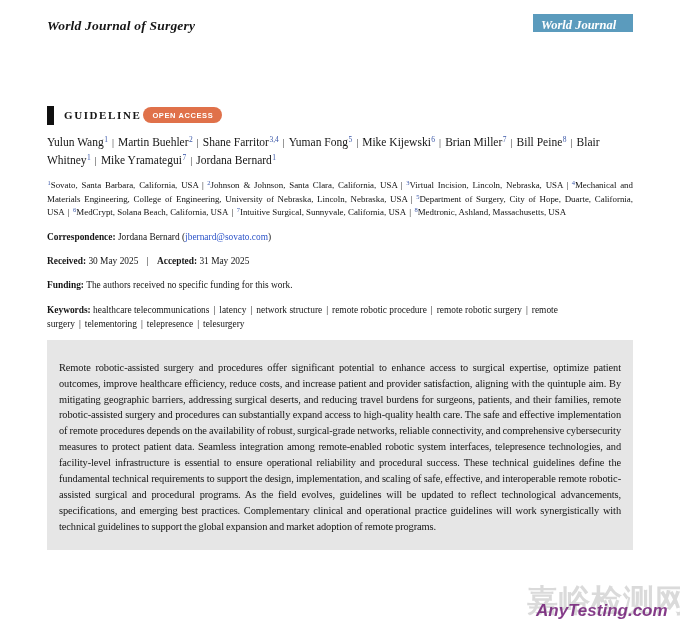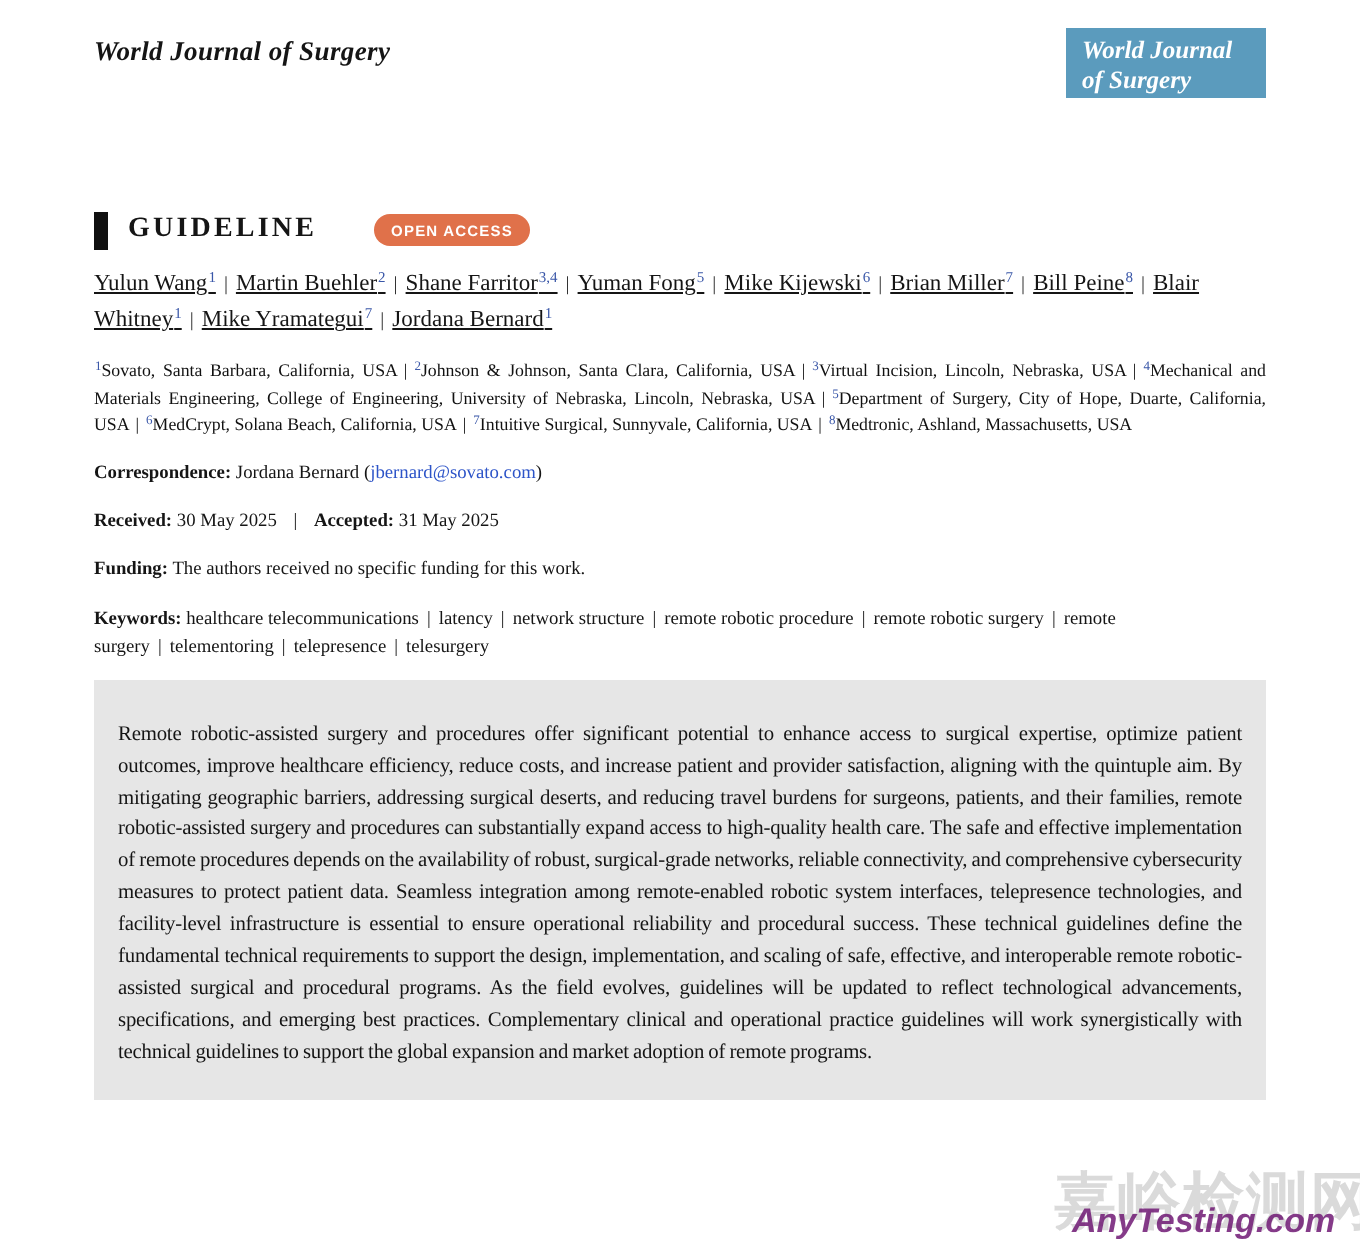--- a/index.html
+++ b/index.html
@@ -15,38 +15,38 @@
     width:680px;height:629px;position:relative;overflow:hidden;
     background:#ffffff;color:#151515;
     font-family:"Liberation Serif", serif;
   }
   .page{padding:0 47px;}
 
   
   .header{display:flex;justify-content:space-between;align-items:flex-start;margin-top:14px;height:40px;}
   .journal-name{font-style:italic;font-weight:bold;font-size:13.5px;margin-top:4px;letter-spacing:0.2px;}
   .logo-box{
-    width:100px;height:35px;background:var(--logo-bg);color:#ffffff;
+    width:100px;height:18px;background:var(--logo-bg);color:#ffffff;
     font-style:italic;font-weight:bold;font-size:12.5px;line-height:1.18;
     padding:4px 0 0 8px;
   }
 
   
   .type-row{display:flex;align-items:center;margin-top:51px;height:20px;}
   .type-bar{width:7px;height:19px;background:#101010;margin-right:10px;}
-  .type-label{font-weight:bold;font-size:14px;letter-spacing:1.6px;}
+  .type-label{font-weight:bold;font-size:11px;letter-spacing:1.6px;}
   .oa-badge{
     background:var(--oa-bg);color:#ffffff;border-radius:9px;
     font-family:"Liberation Sans", sans-serif;font-weight:bold;font-size:7.5px;
-    letter-spacing:0.6px;padding:4px 9px 3px 9px;margin-left:28px;
+    letter-spacing:0.6px;padding:4px 9px 3px 9px;margin-left:2px;
   }
 
   .title{margin-top:25px;font-weight:bold;font-size:20.5px;line-height:1.42;width:592px;}
 
-  .authors{margin-top:8px;font-size:11.5px;line-height:1.6;width:592px;text-decoration:underline;}
+  .authors{margin-top:8px;font-size:11.5px;line-height:1.6;width:592px;}
   .authors .sep{color:#333;padding:0 4px;font-size:10px;}
   .sup{font-size:7.5px;color:var(--sup);position:relative;top:-4px;margin-left:0.5px;}
 
   .affiliations{margin-top:9px;font-size:8.9px;line-height:1.55;text-align:justify;color:#111;}
   .affiliations .sep{padding:0 3px;}
   .affiliations .sup{font-size:6.5px;top:-3px;}
 
   .meta-line{margin-top:10px;font-size:9.4px;line-height:1.5;}
   .meta-line b{font-weight:bold;}
   .pipe{padding:0 6px;}

